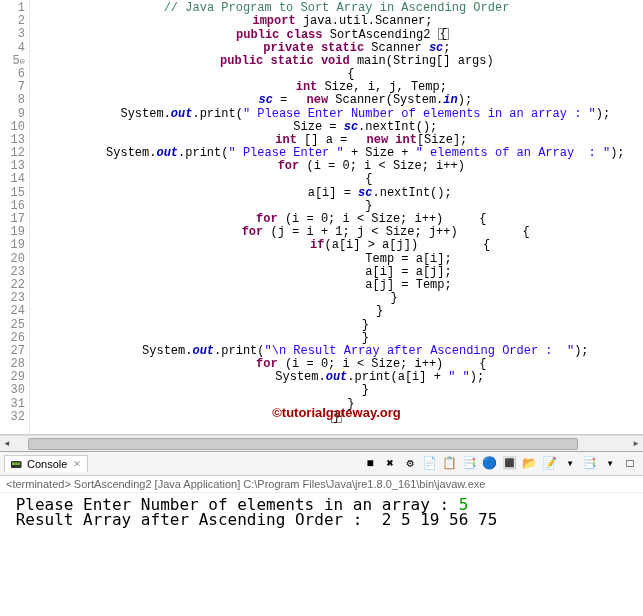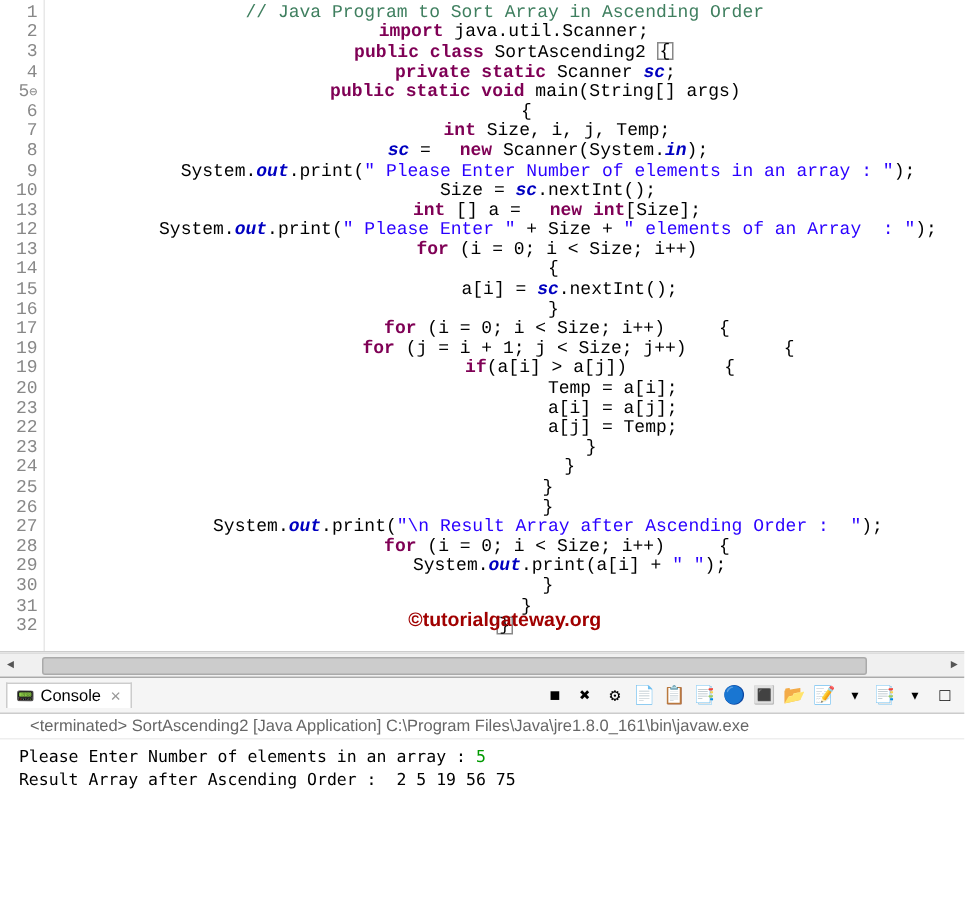--- a/index.html
+++ b/index.html
@@ -123,30 +123,30 @@
 .tb-icon {
   width: 18px;
   height: 18px;
   display: flex;
   align-items: center;
   justify-content: center;
   font-size: 12px;
   cursor: pointer;
 }
 .console-status {
-  padding: 2px 20px;
+  padding: 2px 6px;
   font-family: Arial, sans-serif;
   font-size: 11px;
   color: #666;
   border-bottom: 1px solid #eee;
 }
 .console-output {
   padding: 4px 6px;
   font-family: Consolas, monospace;
-  font-size: 11px;
+  font-size: 16px;
   line-height: 15px;
   white-space: pre;
 }
 .input-val { color: #009900; }
 </style>
 </head>
 <body>
 
 <div class="editor">
   <div class="gutter" id="gutter">

